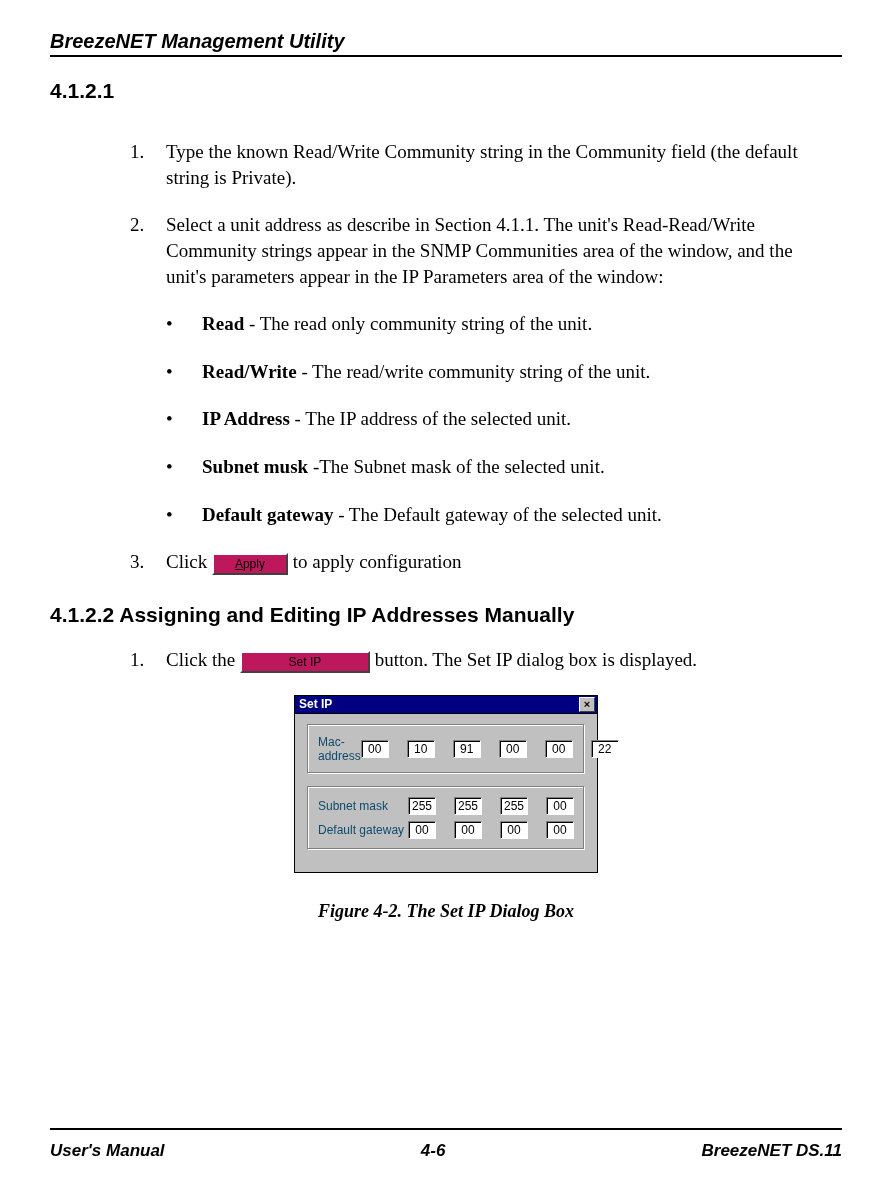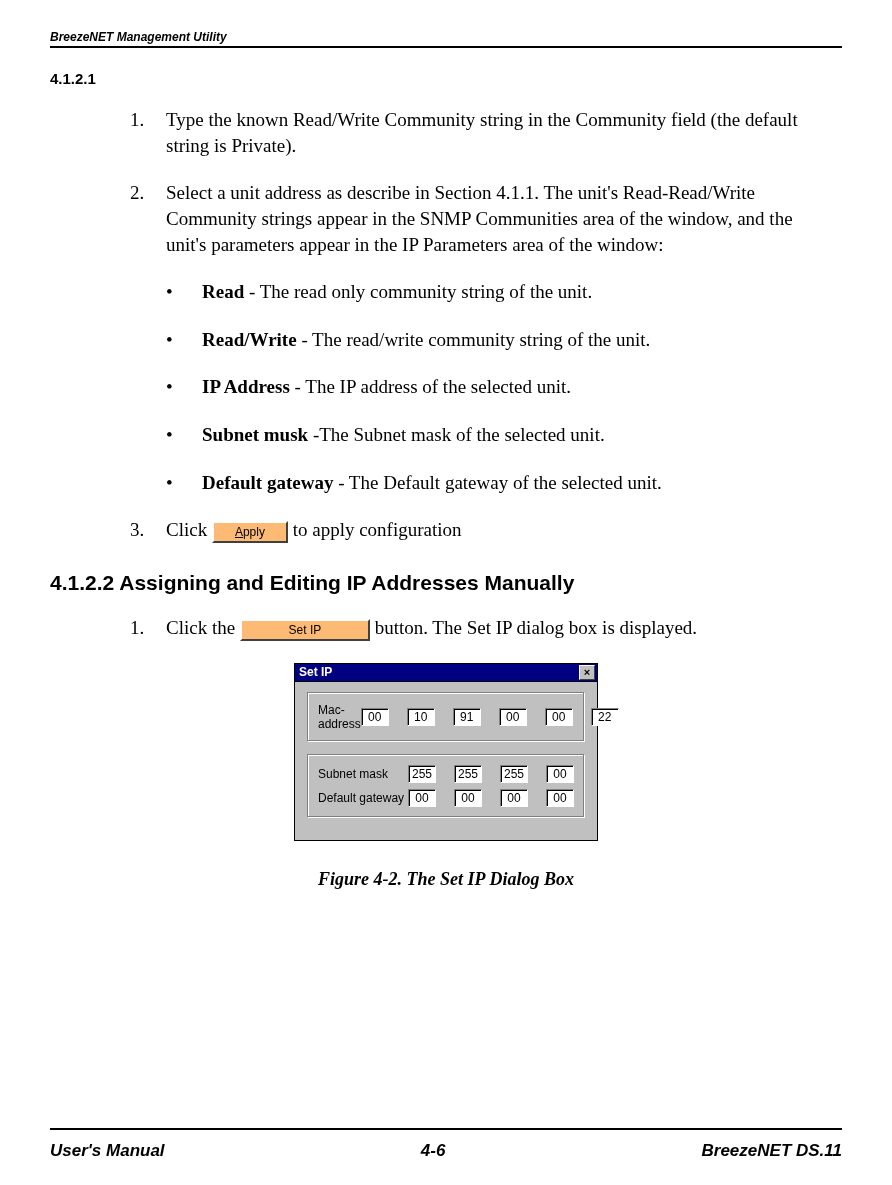--- a/index.html
+++ b/index.html
@@ -13,30 +13,30 @@
       color: #000;
       width: 892px;
       height: 1185px;
       position: relative;
       padding: 30px 50px 30px 50px;
     }
     .header-bar {
       font-family: Arial, Helvetica, sans-serif;
       font-weight: bold;
       font-style: italic;
-      font-size: 12px;
+      font-size: 20px;
       border-bottom: 2.5px solid #000;
       padding-bottom: 2px;
       margin-bottom: 22px;
     }
     .section-heading {
       font-family: Arial, Helvetica, sans-serif;
       font-weight: bold;
-      font-size: 15px;
-      margin-bottom: 20px;
+      font-size: 21px;
+      margin-bottom: 36px;
       display: flex;
     }
     .section-num {
       width: 80px;
       flex-shrink: 0;
     }
     .section-title {
       flex: 1;
     }
     .sub-heading {
@@ -80,21 +80,21 @@
       flex-shrink: 0;
     }
     .bold {
       font-weight: bold;
     }
     .btn-img {
       display: inline-block;
       vertical-align: middle;
       font-family: "MS Sans Serif", Tahoma, sans-serif;
       font-size: 12px;
-      background: #fdba74;
+      background: #be185d;
       border-top: 2px solid #fff;
       border-left: 2px solid #fff;
       border-right: 2px solid #404040;
       border-bottom: 2px solid #404040;
       padding: 1px 8px;
       text-align: center;
       min-width: 70px;
     }
     .btn-apply {
       min-width: 76px;
@@ -157,21 +157,21 @@
       margin-bottom: 12px;
     }
     .row {
       display: flex;
       align-items: center;
       margin-bottom: 6px;
     }
     .row:last-child { margin-bottom: 0; }
     .lbl {
       width: 96px;
-      color: #000000;
+      color: #0c4a6e;
     }
     .fields {
       display: flex;
       gap: 18px;
     }
     .fld {
       width: 28px;
       height: 18px;
       background: #fff;
       border-top: 1px solid #808080;

